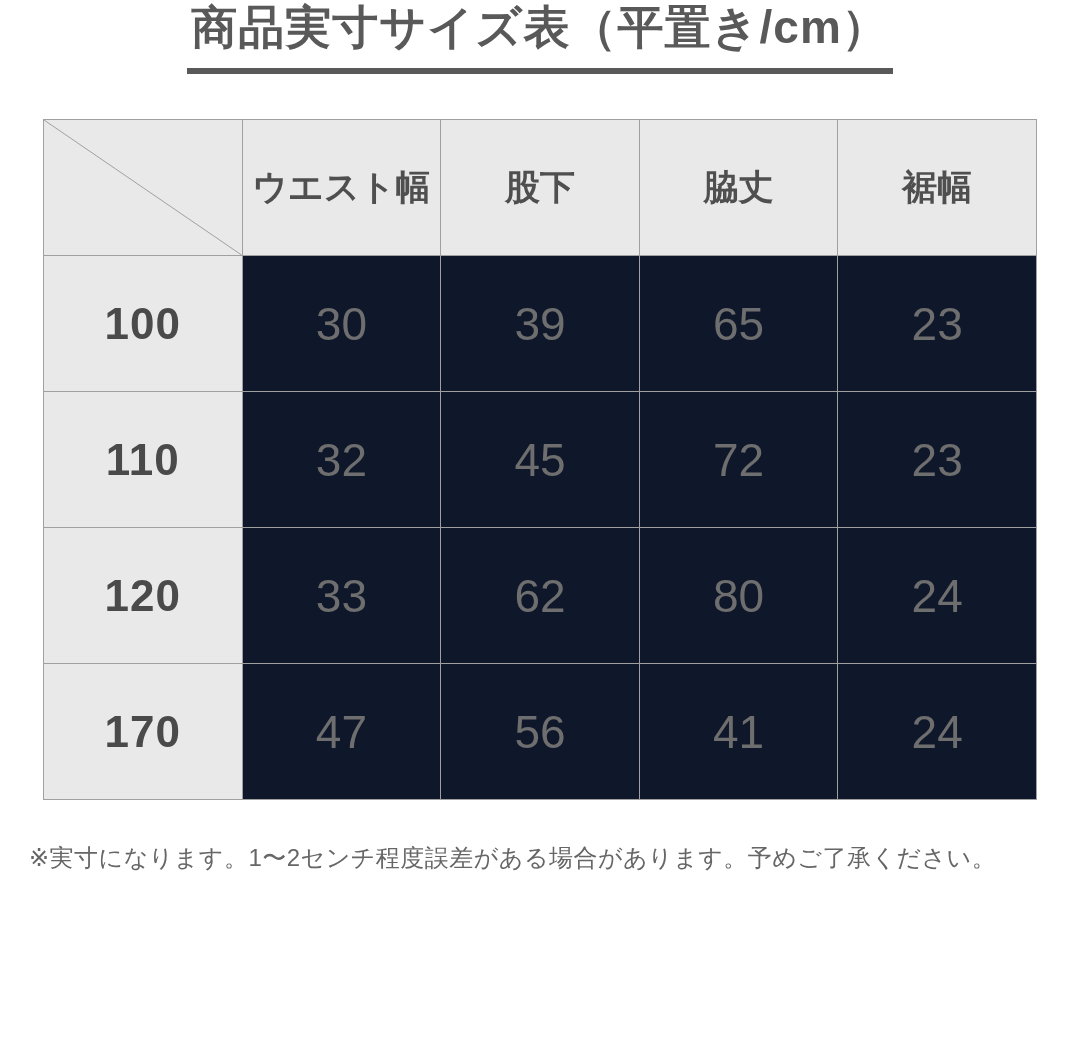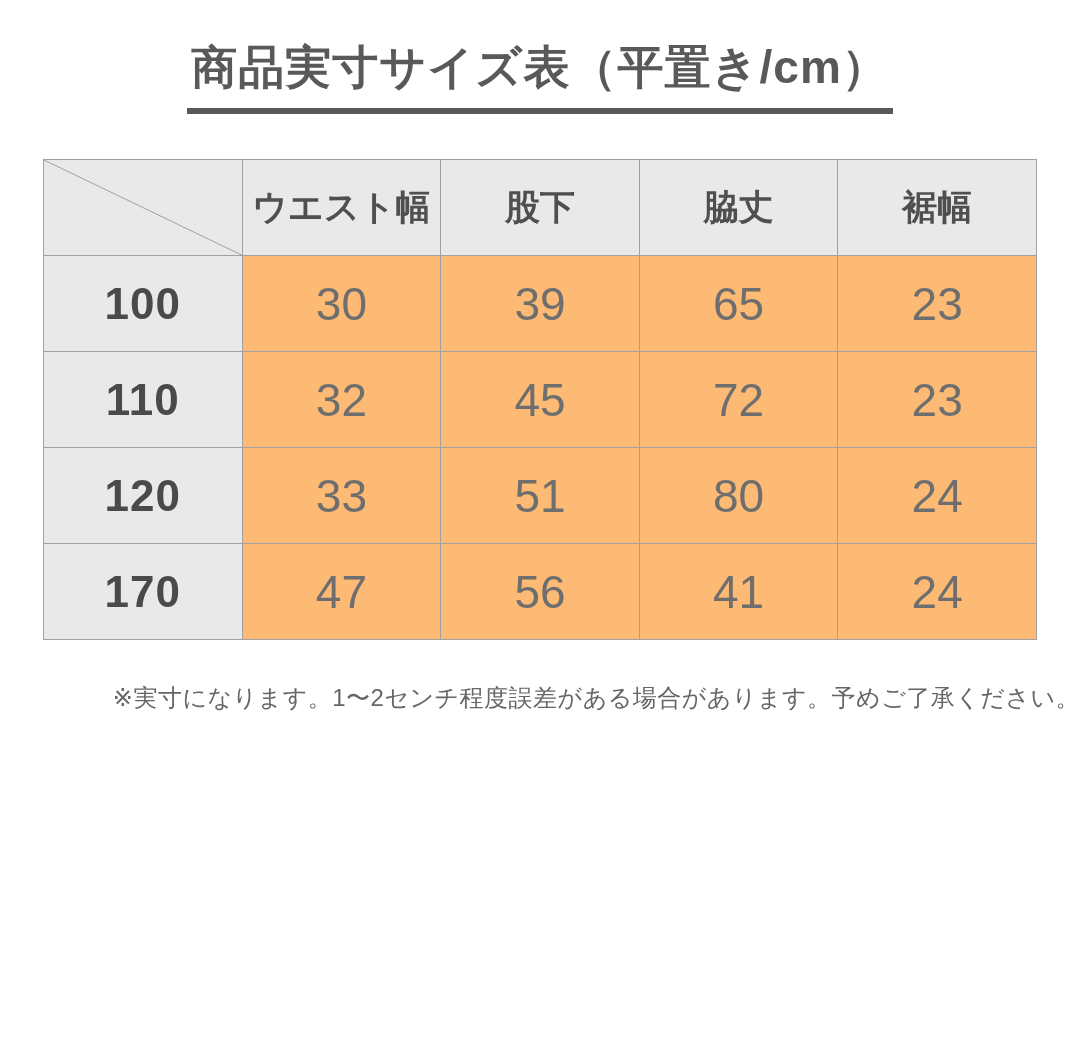--- a/index.html
+++ b/index.html
@@ -9,21 +9,20 @@
     font-family: "Liberation Sans", "DejaVu Sans", sans-serif;
   }
   .page {
     width: 1080px;
     height: 1061px;
     background: #ffffff;
     overflow: hidden;
   }
   .title-wrap {
     text-align: center;
-    padding-top: 40px;
   }
   .page-title {
     display: inline-block;
     font-size: 46px;
     font-weight: 700;
     line-height: 1.2;
     color: #595959;
     letter-spacing: 1px;
     padding: 0 4px 13px 4px;
     border-bottom: 6px solid #595959;
@@ -32,21 +31,21 @@
     width: 994px;
     margin: 45px auto 0 auto;
     border-collapse: collapse;
     table-layout: fixed;
   }
   .size-table th,
   .size-table td {
     border: 1px solid #a0a0a0;
     text-align: center;
     vertical-align: middle;
-    height: 96px;
+    height: 136px;
   }
   .size-table thead th {
     background: #e9e9e9;
     font-size: 35px;
     font-weight: 700;
     color: #4f4f4f;
   }
   .size-table td.corner {
     background: #e9e9e9;
     position: relative;
@@ -63,31 +62,32 @@
     stroke-width: 1;
   }
   .size-table tbody th.size {
     background: #e9e9e9;
     font-size: 44px;
     font-weight: 700;
     color: #4a4a4a;
     letter-spacing: 1px;
   }
   .size-table tbody td.value {
-    background: #fdba74;
+    background: #0f172a;
     font-size: 46px;
     font-weight: 400;
     color: #6e6e6e;
   }
   .footnote {
     margin-top: 42px;
-    text-align: right;
+    text-align: left;
     font-size: 24px;
     color: #666666;
     letter-spacing: 0.5px;
+    margin-left: 29px;
   }
 </style>
 </head>
 <body>
 
 <div class="page">
 
   <div class="title-wrap">
     <h1 class="page-title">商品実寸サイズ表（平置き/cm）</h1>
   </div>
@@ -117,21 +117,21 @@
       <tr>
         <th class="size">110</th>
         <td class="value">32</td>
         <td class="value">45</td>
         <td class="value">72</td>
         <td class="value">23</td>
       </tr>
       <tr>
         <th class="size">120</th>
         <td class="value">33</td>
-        <td class="value">51</td>
+        <td class="value">62</td>
         <td class="value">80</td>
         <td class="value">24</td>
       </tr>
       <tr>
         <th class="size">170</th>
         <td class="value">47</td>
         <td class="value">56</td>
         <td class="value">41</td>
         <td class="value">24</td>
       </tr>

